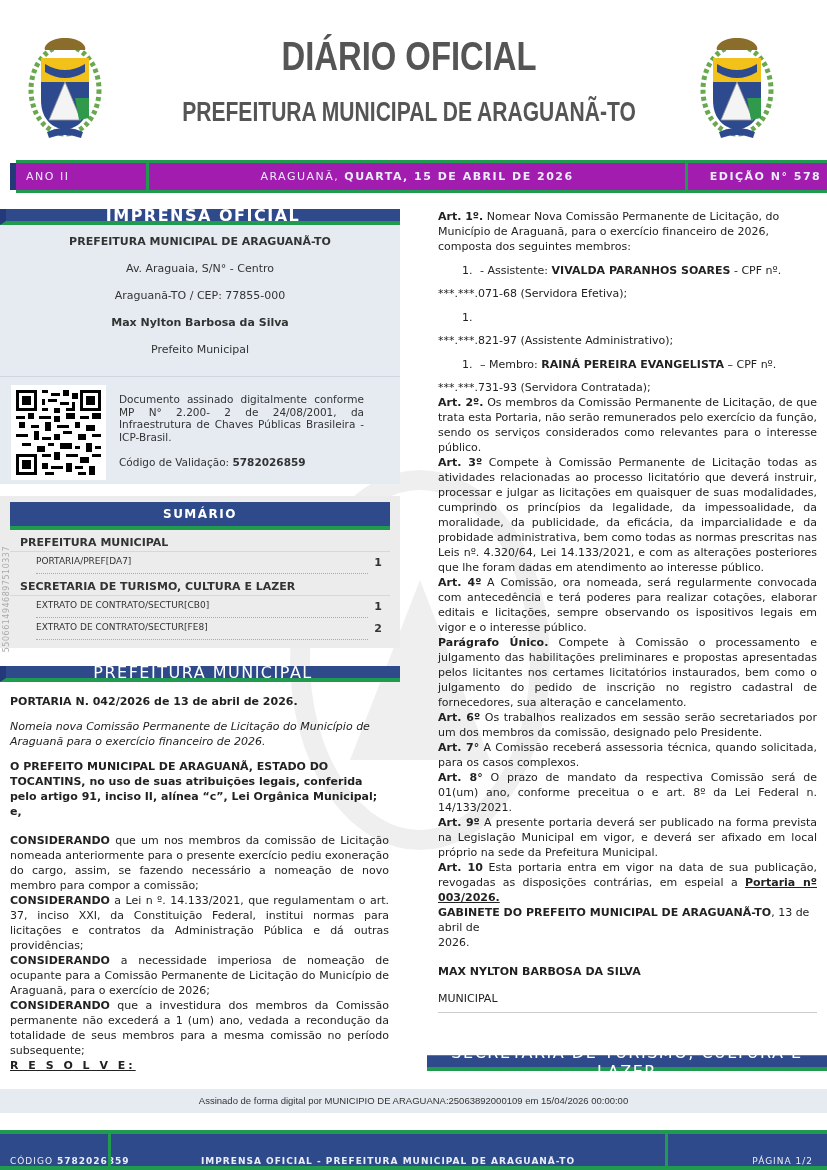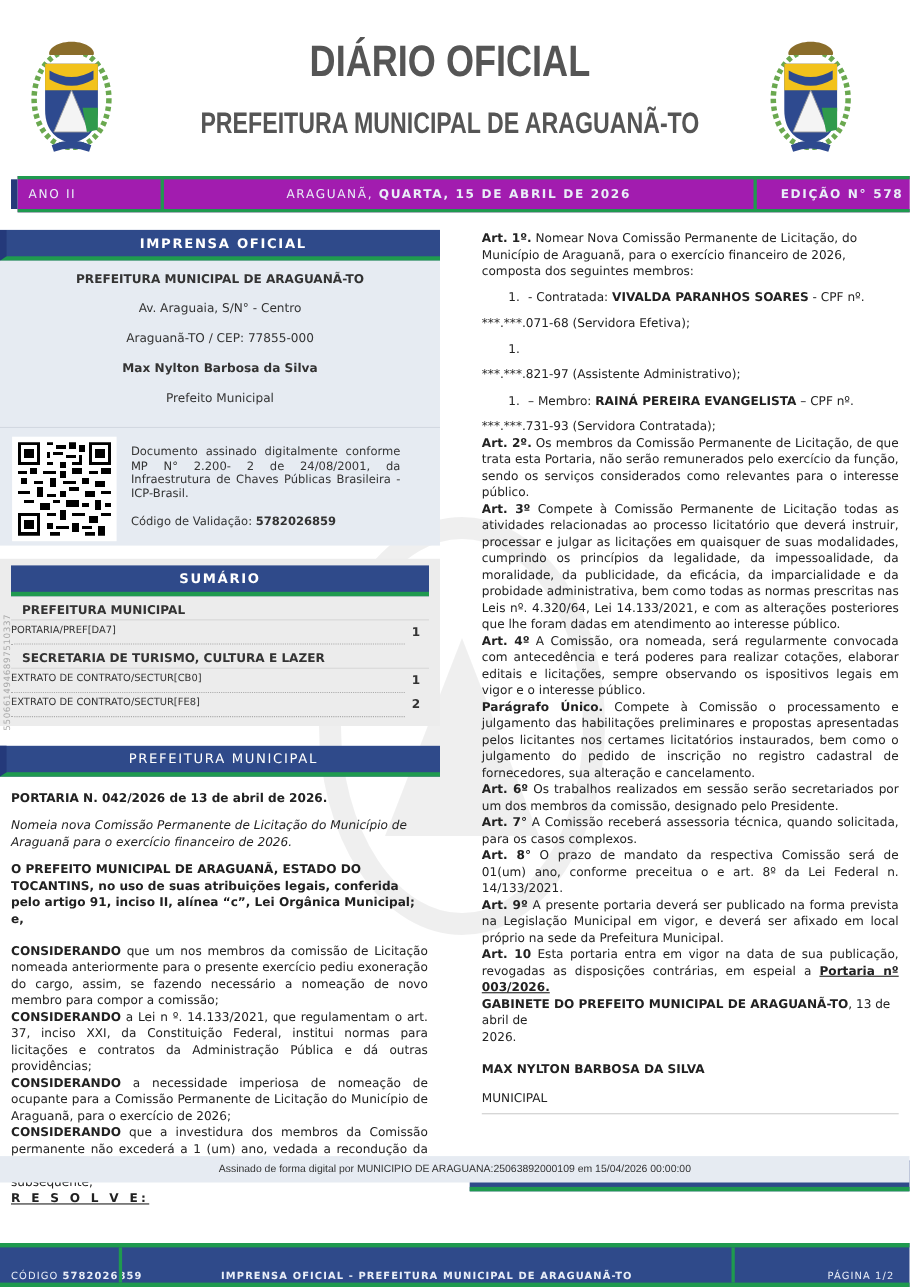--- a/index.html
+++ b/index.html
@@ -23,37 +23,37 @@
     background: #a21caf; border-top: 3px solid #1f9a4f; border-bottom: 3px solid #1f9a4f;
     display: flex; color: #e9eef8; font-size: 11px; letter-spacing: 1.5px; }
   .topbar .cell { display: flex; align-items: center; height: 100%; }
   .topbar .c1 { width: 136px; padding-left: 10px; border-left: 6px solid #24397a; margin-left: -6px; }
   .topbar .c2 { width: 542px; justify-content: center; border-left: 3px solid #1f9a4f; border-right: 3px solid #1f9a4f; }
   .topbar .c3 { flex: 1; justify-content: center; font-weight: bold; }
   .topbar b { font-weight: bold; }
 
   
   .leftcol { position: absolute; left: 0; top: 209px; width: 400px; }
-  .sectbar { height: 28px; background: #2f4a8a; border-bottom: 4px solid #1f9a4f;
-    color: #fff; font-size: 12px; letter-spacing: 1.5px; text-align: center;
+  .sectbar { height: 16px; background: #2f4a8a; border-bottom: 4px solid #1f9a4f;
+    color: #fff; font-size: 16px; letter-spacing: 1.5px; text-align: center;
     display: flex; align-items: center; justify-content: center; border-left: 6px solid #24397a; }
   .sectbar.bold { font-weight: bold; }
   .imprensa-box { background: #e6ebf2; padding: 10px 0 6px 0; text-align: center; font-size: 11px; color: #333; }
   .imprensa-box p { margin: 0 0 13px 0; line-height: 14px; }
   .imprensa-box p.b { font-weight: bold; }
   .sig-box { background: #e6ebf2; border-top: 1px solid #d0d6df; margin-top: 0; height: 108px; position: relative; }
   .qr { position: absolute; left: 11px; top: 8px; width: 95px; height: 95px; background: #fff; padding: 5px; }
   .sig-text { position: absolute; left: 119px; top: 16px; width: 245px; font-size: 10.5px; line-height: 12.5px; color: #333; text-align: justify; }
   .sig-text b { font-weight: bold; }
 
   .sumario-wrap { margin-top: 12px; background: #ececec; padding: 6px 10px 10px 10px; position: relative; height: 152px; }
   .sumario-wrap .sectbar { border-left: none; height: 28px; font-size: 12px; font-weight: bold; }
   .sum-group { font-weight: bold; font-size: 11px; color: #333; padding: 6px 0 2px 10px; border-bottom: 1px solid #d8d8d8; }
   .sum-item { display: flex; justify-content: space-between; font-size: 9px; color: #333;
-    margin-right: 22px; padding: 4px 0 4px 0; border-bottom: 1px dotted #aaa; }
+    margin-left: 26px; margin-right: 22px; padding: 4px 0 4px 0; border-bottom: 1px dotted #aaa; }
   .sum-item .pg { font-weight: bold; font-size: 11px; margin-right: -14px; }
   .vert-code { position: absolute; left: 2px; top: 50px; writing-mode: vertical-rl; transform: rotate(180deg);
     font-size: 8px; color: #aaa; letter-spacing: 0.5px; }
 
   .pm-bar { margin-top: 18px; }
   .doc-left { padding: 12px 11px 0 10px; font-size: 11px; line-height: 15px; color: #222; }
   .doc-left p { margin-bottom: 10px; text-align: justify; }
   .doc-left p.tight { margin-bottom: 0; }
   .doc-left .it { font-style: italic; }
   .doc-left .bb { font-weight: bold; text-align: left; }
@@ -65,21 +65,21 @@
   .rightcol .num { padding-left: 24px; margin: 9px 0 8px 0; display: flex; }
   .rightcol .num .n { width: 18px; flex: 0 0 18px; }
   .rightcol .cpf { margin-bottom: 0; }
   .rightcol b { font-weight: bold; }
   .sign-name { font-weight: bold; margin-top: 14px; }
   .sign-role { text-align: center; margin-top: 12px; padding-bottom: 6px; border-bottom: 1px solid #ccc; }
   .sec-bar2 { position: absolute; left: 427px; top: 1055px; width: 400px; }
   .sec-bar2 .sectbar { border-left: none; border-top: 1px solid #5b74ad; }
 
   
-  .assinado { position: absolute; left: 0; top: 1051px; width: 827px; height: 24px; background: #e6ebf2;
+  .assinado { position: absolute; left: 0; top: 1089px; width: 827px; height: 24px; background: #e6ebf2;
     font-family: "Liberation Sans", sans-serif; font-size: 9.5px; color: #333; text-align: center; line-height: 24px; }
   .botbar { position: absolute; left: 0; top: 1130px; width: 827px; height: 40px; background: #2f4a8a;
     border-top: 4px solid #1f9a4f; border-bottom: 4px solid #1f9a4f; display: flex; color: #e9eef8; font-size: 9px; letter-spacing: 1px; }
   .botbar .cell { display: flex; align-items: flex-end; height: 100%; }
   .botbar .b1 { width: 108px; padding-left: 10px; }
   .botbar .b2 { width: 346px; justify-content: center; border-left: 3px solid #1f9a4f; border-right: 3px solid #1f9a4f; font-weight: bold; }
   .botbar .b2 { width: 345px; }
   .botbar .b3 { flex: 1; justify-content: flex-end; padding-right: 14px; }
 
   
@@ -190,21 +190,21 @@
     <p class="tight"><b>CONSIDERANDO</b><span> que a investidura dos membros da Comissão permanente não excederá a 1 (um) ano, vedada a recondução da totalidade de seus membros para a mesma comissão no período subsequente;</span></p>
     <p class="tight"><span class="resolve">R E S O L V E:</span></p>
   </div>
 </div>
 
 <div class="rightcol">
   <p style="text-align:left"><b>Art. 1º.</b><span> Nomear Nova Comissão Permanente de Licitação, do Município de Araguanã, para o exercício financeiro de 2026, composta dos seguintes membros:</span></p>
 
   <div class="num">
       <span class="n">1.</span>
-      <span><span>- Contratada: </span><b>VIVALDA PARANHOS SOARES</b><span> - CPF nº.</span></span>
+      <span><span>- Assistente: </span><b>VIVALDA PARANHOS SOARES</b><span> - CPF nº.</span></span>
     </div>
   <p class="cpf">***.***.071-68 (Servidora Efetiva);</p>
 
   <div class="num">
       <span class="n">1.</span>
     </div>
   <p class="cpf">***.***.821-97 (Assistente Administrativo);</p>
 
   <div class="num">
       <span class="n">1.</span>

